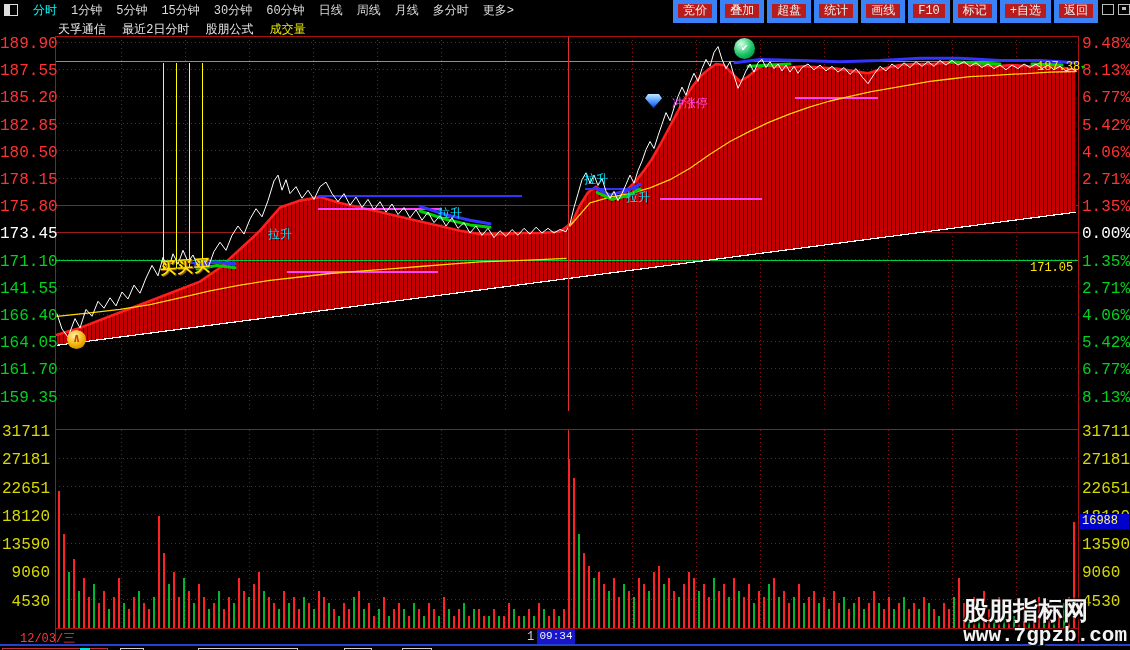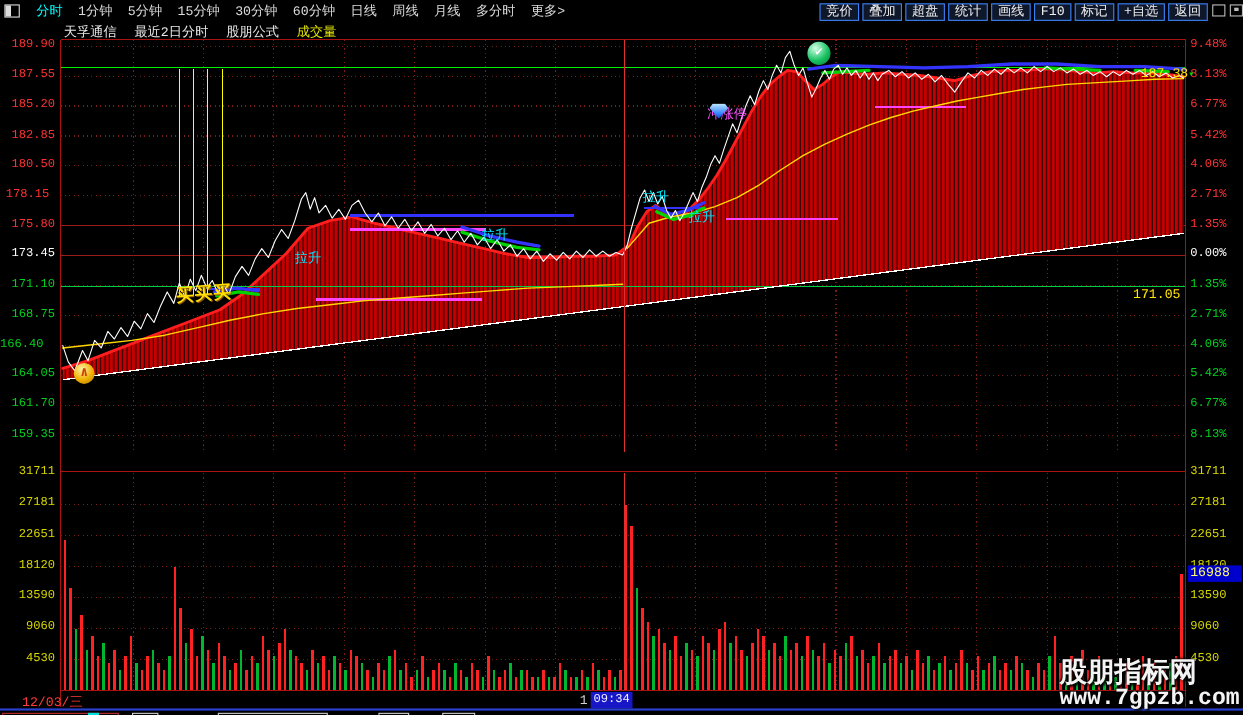--- a/index.html
+++ b/index.html
@@ -5,30 +5,30 @@
   html,body{margin:0;padding:0;background:#000;}
   #screen{position:relative;width:1130px;height:650px;background:#000;overflow:hidden;
           font-family:Liberation Mono, monospace;}
   
   .topbar{position:absolute;top:0;left:0;width:1130px;height:19px;display:flex;align-items:center;background:#000;z-index:20;}
   .tb-winicon{width:12px;height:10px;border:1px solid #ddd;margin:0 8px 0 4px;position:relative;}
   .tb-winicon::after{content:"";position:absolute;left:0;top:0;width:5px;height:10px;background:#ddd;}
   .menu-item{color:#dcdcdc;font-size:12px;margin:0 7px;white-space:nowrap;cursor:default;}
   .menu-item.active{color:#00ffff;}
   .tb-spacer{flex:1;}
-  .tb-btn{color:#eee;font-size:12px;border:1px solid #3b82f6;background:#0f172a;padding:0 5px;height:14px;line-height:14px;margin-left:3px;white-space:nowrap;}
+  .tb-btn{color:#eee;font-size:12px;border:5px solid #3b82f6;background:#b91c1c;padding:0 5px;height:14px;line-height:14px;margin-left:3px;white-space:nowrap;}
   .win-ico{width:10px;height:9px;border:1px solid #bbb;margin-left:4px;}
   .win-ico.inner::after{content:"";display:block;width:4px;height:3px;margin:2px auto 0;background:#bbb;}
   
   .title-row{position:absolute;top:21px;left:58px;z-index:15;font-size:12px;white-space:nowrap;}
   .title-row span{margin-right:9px;}
   .t-white{color:#e8e8e8;} .t-yellow{color:#e8e800;}
   
   .abs{position:absolute;white-space:nowrap;}
-  .axis-lab{font-size:11px;z-index:6;}
+  .axis-lab{font-size:16px;z-index:6;}
   
   .ann{position:absolute;z-index:8;font-size:12px;white-space:nowrap;}
   .ann-lashen{color:#00e8ff;}
   .ann-magenta{color:#ff55ff;}
   .ann-yellow{color:#ffe400;}
   .buy-stamp{color:#ffdf00;font-size:16px;font-weight:bold;letter-spacing:1px;text-shadow:1px 1px 0 #8a5200;transform:rotate(-4deg);}
   
   .badge-green{position:absolute;width:21px;height:21px;border-radius:50%;z-index:9;
      background:radial-gradient(circle at 35% 28%,#d2ffe6,#19c263 55%,#007a33);
      color:#fff;font-size:11px;font-weight:bold;text-align:center;line-height:21px;}
@@ -393,21 +393,21 @@
       <div class="abs axis-lab" style="left: 0px; top: 143.8px; width: 50px; text-align: right; color: rgb(255, 50, 50);">180.50</div>
       <div class="abs axis-lab" style="left: 1082px; top: 143.8px; color: rgb(255, 50, 50);">4.06%</div>
       <div class="abs axis-lab" style="left: 0px; top: 171px; width: 50px; text-align: center; color: rgb(255, 50, 50);">178.15</div>
       <div class="abs axis-lab" style="left: 1082px; top: 171px; color: rgb(255, 50, 50);">2.71%</div>
       <div class="abs axis-lab" style="left: 0px; top: 198.2px; width: 50px; text-align: right; color: rgb(255, 50, 50);">175.80</div>
       <div class="abs axis-lab" style="left: 1082px; top: 198.2px; color: rgb(255, 50, 50);">1.35%</div>
       <div class="abs axis-lab" style="left: 0px; top: 225.4px; width: 50px; text-align: right; color: rgb(255, 255, 255);">173.45</div>
       <div class="abs axis-lab" style="left: 1082px; top: 225.4px; color: rgb(255, 255, 255);">0.00%</div>
       <div class="abs axis-lab" style="left: 0px; top: 252.6px; width: 50px; text-align: right; color: rgb(0, 210, 30);">171.10</div>
       <div class="abs axis-lab" style="left: 1082px; top: 252.6px; color: rgb(0, 210, 30);">1.35%</div>
-      <div class="abs axis-lab" style="left: 0px; top: 279.8px; width: 50px; text-align: right; color: rgb(0, 210, 30);">168.75</div>
+      <div class="abs axis-lab" style="left: 0px; top: 279.8px; width: 50px; text-align: right; color: rgb(0, 210, 30);">141.55</div>
       <div class="abs axis-lab" style="left: 1082px; top: 279.8px; color: rgb(0, 210, 30);">2.71%</div>
       <div class="abs axis-lab" style="left: 0px; top: 307px; width: 50px; text-align: left; color: rgb(0, 210, 30);">166.40</div>
       <div class="abs axis-lab" style="left: 1082px; top: 307px; color: rgb(0, 210, 30);">4.06%</div>
       <div class="abs axis-lab" style="left: 0px; top: 334.2px; width: 50px; text-align: right; color: rgb(0, 210, 30);">164.05</div>
       <div class="abs axis-lab" style="left: 1082px; top: 334.2px; color: rgb(0, 210, 30);">5.42%</div>
       <div class="abs axis-lab" style="left: 0px; top: 361.4px; width: 50px; text-align: right; color: rgb(0, 210, 30);">161.70</div>
       <div class="abs axis-lab" style="left: 1082px; top: 361.4px; color: rgb(0, 210, 30);">6.77%</div>
       <div class="abs axis-lab" style="left: 0px; top: 388.6px; width: 50px; text-align: right; color: rgb(0, 210, 30);">159.35</div>
       <div class="abs axis-lab" style="left: 1082px; top: 388.6px; color: rgb(0, 210, 30);">8.13%</div>
       <div class="abs axis-lab" style="left: 0px; top: 423px; width: 50px; text-align: right; color: rgb(216, 216, 0);">31711</div>
@@ -426,21 +426,21 @@
       <div class="abs axis-lab" style="left: 1082px; top: 592.715px; color: rgb(216, 216, 0);">4530</div>
     </div>
 
 
   <div id="lashen-layer">
       <div class="ann ann-lashen" style="left: 268px; top: 226px;">拉升</div>
       <div class="ann ann-lashen" style="left: 438px; top: 205px;">拉升</div>
       <div class="ann ann-lashen" style="left: 584px; top: 171px;">拉升</div>
       <div class="ann ann-lashen" style="left: 626px; top: 189px;">拉升</div>
     </div>
-  <div class="ann ann-magenta" id="limit-rush" style="left: 643px; top: 95px;">冲涨停</div>
+  <div class="ann ann-magenta" id="limit-rush" style="left: 672px; top: 95px;">冲涨停</div>
   <div class="ann buy-stamp" id="buy-stamp" style="left: 160px; top: 257px;">买买买</div>
   <div class="ann ann-yellow" id="price-tag" style="left: 1037px; top: 60px;">
     <span>187.38</span><span class="tag-arrow">▾</span>
   </div>
   <div class="ann ann-yellow" id="prevclose-tag" style="left: 1030px; top: 261px;">
     <span>171.05</span>
   </div>
 
   <div class="badge-green" id="badge" style="left: 734px; top: 38px;">✔</div>
   <div class="coin-gold" id="coin" style="left: 67px; top: 330px;">∧</div>

